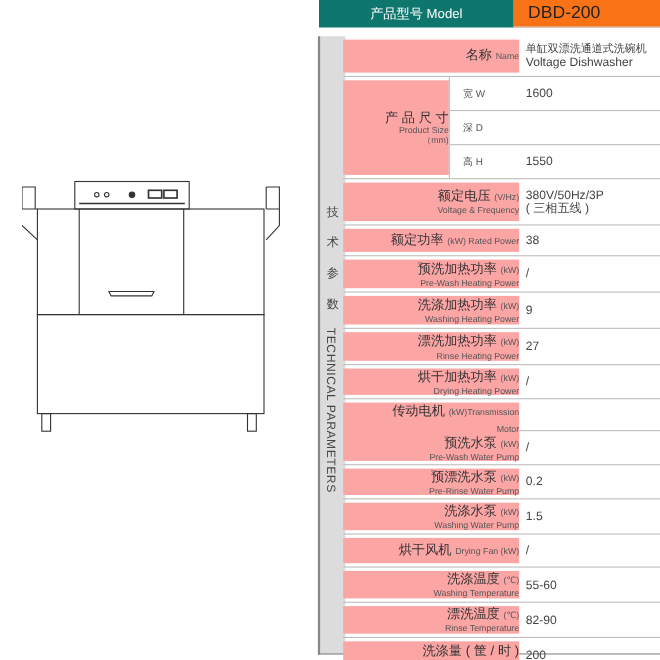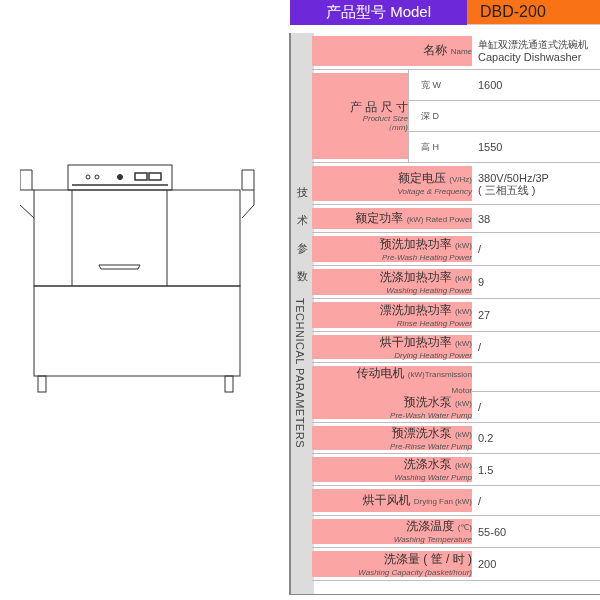--- a/index.html
+++ b/index.html
@@ -2,41 +2,41 @@
 <html><head>
 <meta charset="utf-8">
 <style>
   html, body { margin:0; padding:0; background:#ffffff; }
   body { width:600px; height:600px; position:relative; overflow:hidden;
          font-family:"Liberation Sans","DejaVu Sans",sans-serif; color:#333; }
 
   .drawing { position:absolute; left:20px; top:155px; width:255px; height:240px; }
 
   .header { position:absolute; top:0; left:290px; width:310px; height:25px; display:flex; }
-  .header .hl { width:177px; background:#6d28d9; color:#fff; font-size:15px;
+  .header .hl { width:177px; background:#0f766e; color:#fff; font-size:12px;
                 display:flex; align-items:center; justify-content:center; }
   .header .hr { flex:1; background:#f97316; color:#222; font-size:16px;
                 display:flex; align-items:center; padding-left:13px; border-bottom:1px solid #ccc;}
 
   .side { position:absolute; left:289px; top:33px; width:23px; height:562px;
           background:#dcdcdc; border-left:2px solid #888; }
   .side-bottom { position:absolute; left:289px; top:594px; width:311px; height:1px; background:#888; }
   .side .cn { position:absolute; top:152px; left:0; width:23px; font-size:11px; color:#444;
               display:flex; flex-direction:column; align-items:center; gap:13px; }
   .side .en { position:absolute; top:265px; left:3px; font-size:11px; color:#444;
               writing-mode:vertical-rl; letter-spacing:0.5px; }
 
   .rows { position:absolute; left:312px; top:33px; width:288px; }
   .row { position:relative; display:flex; border-bottom:1px solid #bdbdbd; box-sizing:border-box; }
   .row .lab { width:160px; background:#fca5a5; margin:3px 0 3px 0; padding-left:28px; box-sizing:border-box;
               display:flex; flex-direction:column; justify-content:center;text-align:right; }
   .row .val { flex:1; padding-left:6px; font-size:11px; color:#444; display:flex; flex-direction:column; justify-content:center; line-height:12px;}
   .cn-l { font-size:12px; color:#333; line-height:14px; }
   .cn-l small { font-size:8px; color:#555; }
-  .en-l { font-size:8px; color:#555; line-height:9px;font-style:italic; }
+  .en-l { font-size:8px; color:#555; line-height:9px; }
   .name-val { font-size:9px; color:#666; line-height:11px; }
   .name-val .c { font-size:10px; }
 
   .size-row { height:93px; }
   .size-row .lab { width:96px; }
   .size-sub { flex:1; display:flex; flex-direction:column; }
   .size-sub .sr { flex:1; display:flex; border-bottom:1px solid #bdbdbd; }
   .size-sub .sr:last-child { border-bottom:none; }
   .size-sub .sk { width:64px; border-left:1px solid #bdbdbd; font-size:9px; color:#555;
                   display:flex; align-items:center; padding-left:12px; box-sizing:border-box; }
@@ -80,21 +80,21 @@
 </div>
 <div class="side-bottom"></div>
 
 <div class="rows" id="rows">
   <div class="row" style="height:37px">
     <div class="lab">
       <div class="cn-l"><span>名称</span> <small>Name</small></div>
     </div>
     <div class="val name-val">
       <span class="c">单缸双漂洗通道式洗碗机</span>
-      <span>Capacity Dishwasher</span>
+      <span>Voltage Dishwasher</span>
     </div>
   </div>
   <div class="row size-row">
     <div class="lab">
       <div class="cn-l">产 品 尺 寸</div>
       <div class="en-l">Product Size（mm)</div>
     </div>
     <div class="size-sub">
       <div class="sr">
           <div class="sk">宽 W</div>
@@ -208,20 +208,29 @@
     </div>
     <div class="row" style="height: 32px;">
       <div class="lab">
         <div class="cn-l"><span>洗涤温度</span> <small>(℃)</small></div>
         <div class="en-l">Washing Temperature</div>
       </div>
       <div class="val">
         <span>55-60</span>
       </div>
     </div>
+    <div class="row" style="height: 32px;">
+      <div class="lab">
+        <div class="cn-l"><span>漂洗温度</span> <small>(℃)</small></div>
+        <div class="en-l">Rinse Temperature</div>
+      </div>
+      <div class="val">
+        <span>82-90</span>
+      </div>
+    </div>
     <div class="row" style="height: 33px;">
       <div class="lab">
         <div class="cn-l"><span>洗涤量 ( 筐 / 时 )</span> <small></small></div>
         <div class="en-l">Washing Capacity (basket/hour)</div>
       </div>
       <div class="val">
         <span>200</span>
       </div>
     </div>
   </div>

